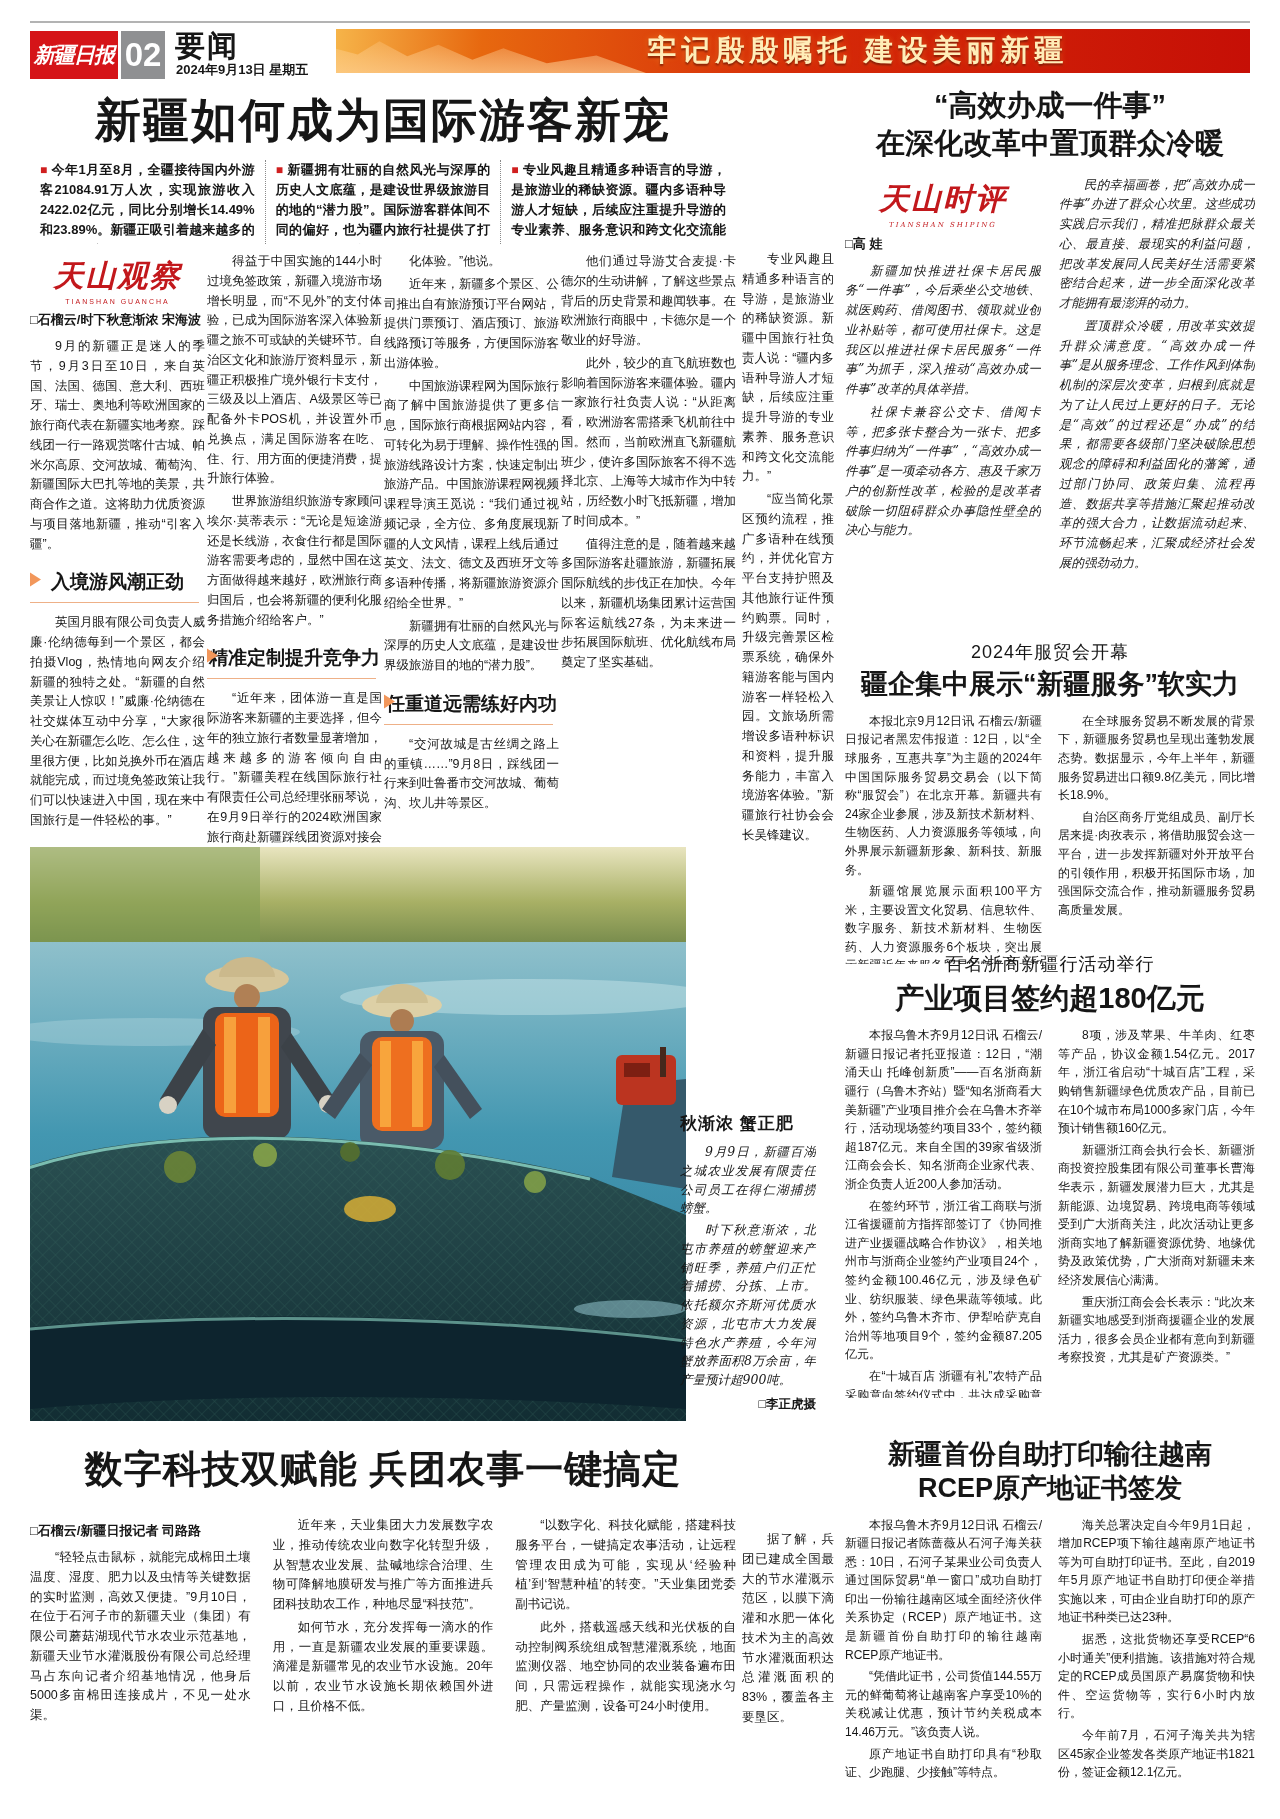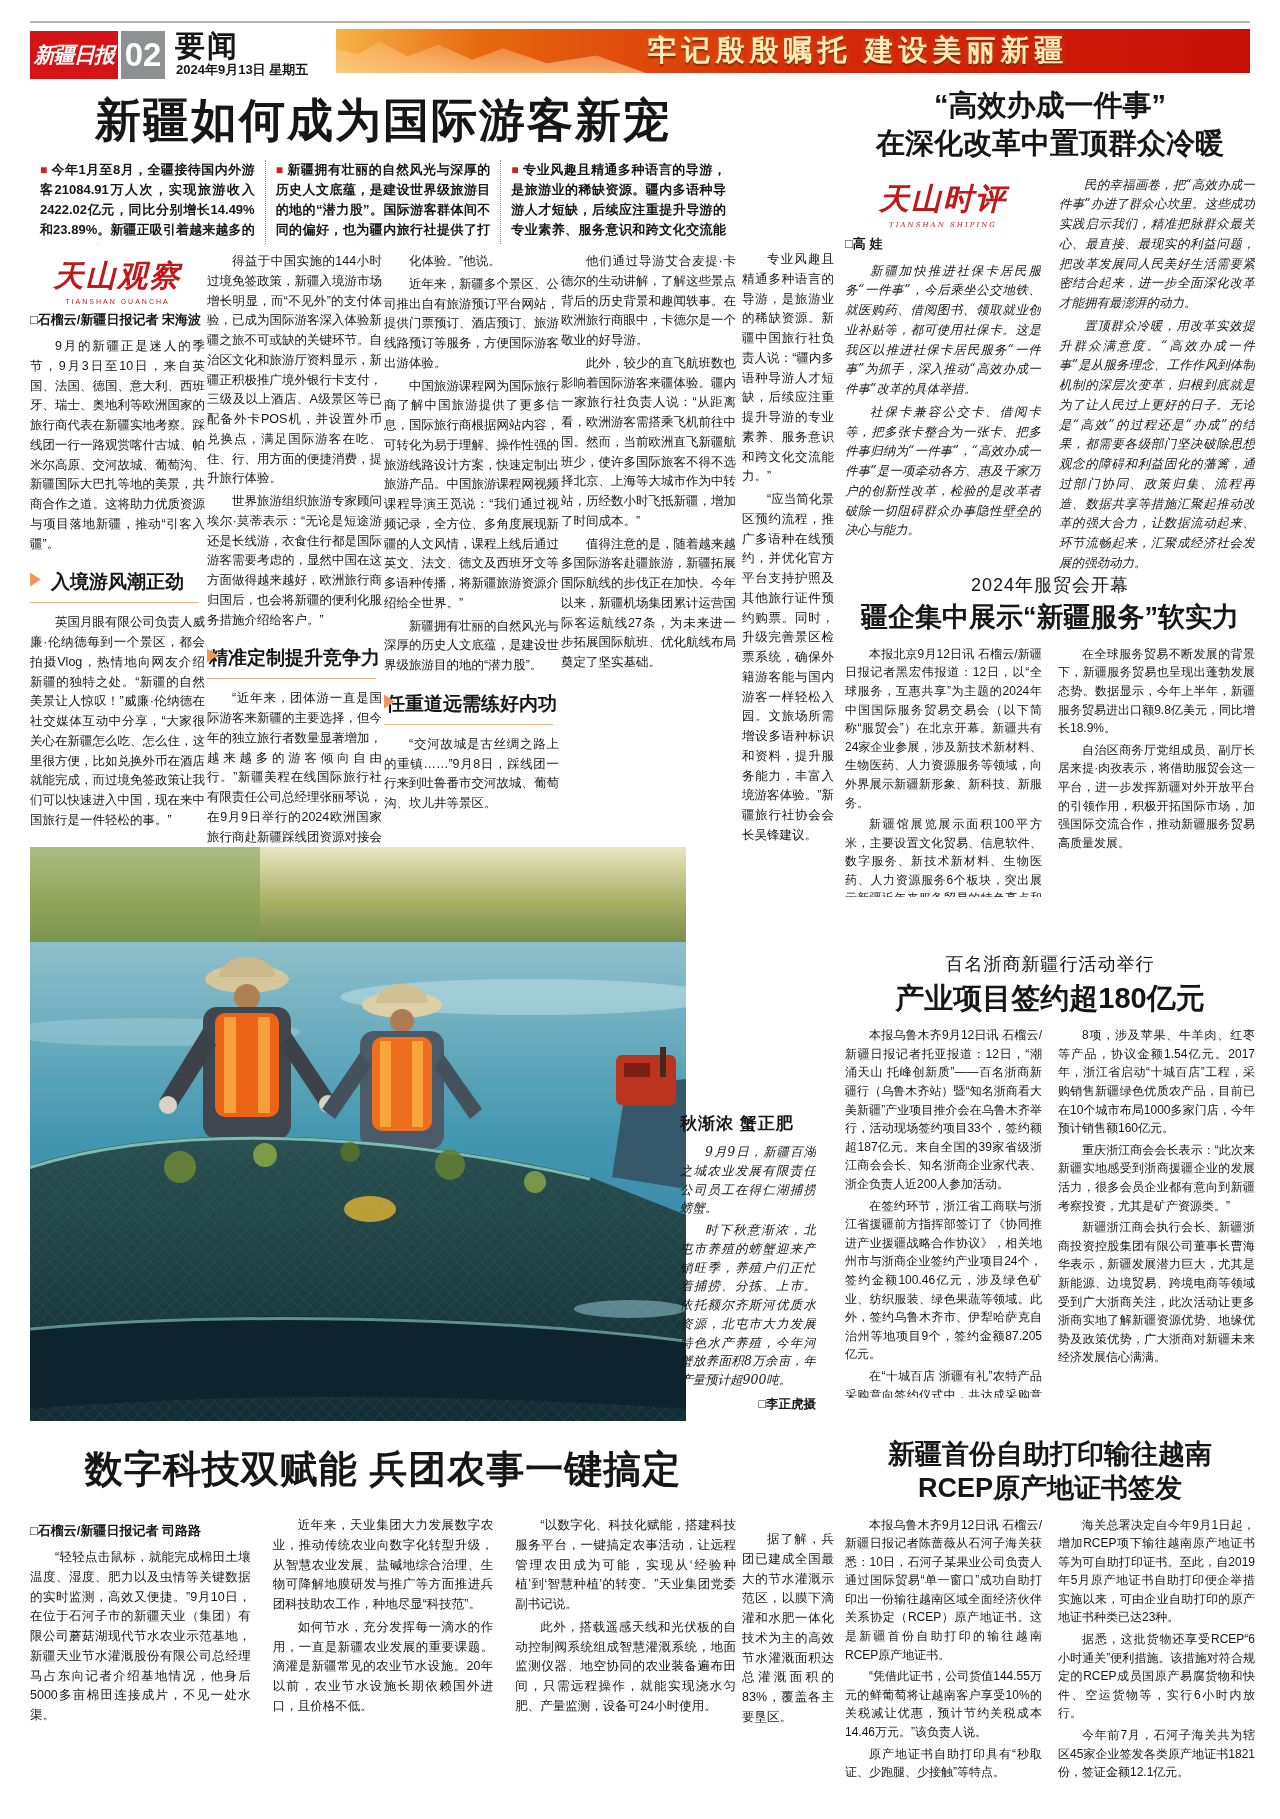--- a/index.html
+++ b/index.html
@@ -48,21 +48,21 @@
   
   .shiping{position:absolute;left:845px;top:86px;width:410px;height:514px;overflow:hidden;}
   .sp-title{text-align:center;font-size:29px;font-weight:900;line-height:1.32;margin:0;}
   .sp-body{display:flex;gap:18px;margin-top:12px;height:408px;}
   .sp-body .col{flex:1;}
   
   .kicker{text-align:center;font-size:18px;font-weight:400;letter-spacing:1px;margin:0 0 4px;}
   .art-title{text-align:center;font-size:27px;font-weight:900;letter-spacing:0;margin:0 0 10px;line-height:1.25;}
   .two-col{display:flex;gap:16px;}
   .two-col .col{flex:1;}
-  .fumao{position:absolute;left:845px;top:573px;width:410px;height:340px;overflow:hidden;}
+  .fumao{position:absolute;left:845px;top:640px;width:410px;height:340px;overflow:hidden;}
   .fumao .two-col .col{height:252px;}
   .zheshang{position:absolute;left:845px;top:952px;width:410px;height:470px;overflow:hidden;}
   .zheshang .art-title{font-size:29px;}
   .zheshang .two-col .col{height:372px;}
   .rcep{position:absolute;left:845px;top:1438px;width:410px;height:375px;overflow:hidden;}
   .rcep .two-col .col{height:276px;}
   .fumao .para,.zheshang .para,.rcep .para{font-size:12px;line-height:1.55;}
   
   .photo{position:absolute;left:30px;top:847px;width:656px;height:574px;margin:0;background:#2f7a96;}
   .photo svg{display:block;width:100%;height:100%;}
@@ -100,21 +100,21 @@
     <div class="bullet">新疆拥有壮丽的自然风光与深厚的历史人文底蕴，是建设世界级旅游目的地的“潜力股”。国际游客群体间不同的偏好，也为疆内旅行社提供了打造差异化旅游产品的契机</div>
     <div class="bullet">专业风趣且精通多种语言的导游，是旅游业的稀缺资源。疆内多语种导游人才短缺，后续应注重提升导游的专业素养、服务意识和跨文化交流能力</div>
   </div>
 
   <div class="gbody">
     <div class="col">
       <div class="logo-wrap">
         <div class="logo-cn">天山观察</div>
         <div class="logo-en">TIANSHAN GUANCHA</div>
       </div>
-      <div class="byline">□石榴云/新疆日报记者 宋海波</div>
+      <div class="byline">□石榴云/时下秋意渐浓 宋海波</div>
       <div>
           <p class="para">9月的新疆正是迷人的季节，9月3日至10日，来自英国、法国、德国、意大利、西班牙、瑞士、奥地利等欧洲国家的旅行商代表在新疆实地考察。踩线团一行一路观赏喀什古城、帕米尔高原、交河故城、葡萄沟、新疆国际大巴扎等地的美景，共商合作之道。这将助力优质资源与项目落地新疆，推动“引客入疆”。</p>
         </div>
       <div class="subhead">入境游风潮正劲</div>
       <div>
           <p class="para">英国月眼有限公司负责人威廉·伦纳德每到一个景区，都会拍摄Vlog，热情地向网友介绍新疆的独特之处。“新疆的自然美景让人惊叹！”威廉·伦纳德在社交媒体互动中分享，“大家很关心在新疆怎么吃、怎么住，这里很方便，比如兑换外币在酒店就能完成，而过境免签政策让我们可以快速进入中国，现在来中国旅行是一件轻松的事。”</p>
         </div>
     </div>
     <div class="col">
       <div>
@@ -205,22 +205,22 @@
       <div class="col">
         <div>
             <p class="para">本报乌鲁木齐9月12日讯 石榴云/新疆日报记者托亚报道：12日，“潮涌天山 托峰创新质”——百名浙商新疆行（乌鲁木齐站）暨“知名浙商看大美新疆”产业项目推介会在乌鲁木齐举行，活动现场签约项目33个，签约额超187亿元。来自全国的39家省级浙江商会会长、知名浙商企业家代表、浙企负责人近200人参加活动。</p>
             <p class="para">在签约环节，浙江省工商联与浙江省援疆前方指挥部签订了《协同推进产业援疆战略合作协议》，相关地州市与浙商企业签约产业项目24个，签约金额100.46亿元，涉及绿色矿业、纺织服装、绿色果蔬等领域。此外，签约乌鲁木齐市、伊犁哈萨克自治州等地项目9个，签约金额87.205亿元。</p>
             <p class="para">在“十城百店 浙疆有礼”农特产品采购意向签约仪式中，共达成采购意向</p>
           </div>
       </div>
       <div class="col">
         <div>
             <p class="para">8项，涉及苹果、牛羊肉、红枣等产品，协议金额1.54亿元。2017年，浙江省启动“十城百店”工程，采购销售新疆绿色优质农产品，目前已在10个城市布局1000多家门店，今年预计销售额160亿元。</p>
+            <p class="para">新疆浙江商会执行会长、新疆浙商投资控股集团有限公司董事长曹海华表示，新疆发展潜力巨大，尤其是新能源、边境贸易、跨境电商等领域受到广大浙商关注，此次活动让更多浙商实地了解新疆资源优势、地缘优势及政策优势，广大浙商对新疆未来经济发展信心满满。</p>
             <p class="para">重庆浙江商会会长表示：“此次来新疆实地感受到浙商援疆企业的发展活力，很多会员企业都有意向到新疆考察投资，尤其是矿产资源类。”</p>
-            <p class="para">新疆浙江商会执行会长、新疆浙商投资控股集团有限公司董事长曹海华表示，新疆发展潜力巨大，尤其是新能源、边境贸易、跨境电商等领域受到广大浙商关注，此次活动让更多浙商实地了解新疆资源优势、地缘优势及政策优势，广大浙商对新疆未来经济发展信心满满。</p>
           </div>
       </div>
     </div>
   </section>
 
   <figure class="photo">
     <svg viewBox="0 0 656 574" preserveAspectRatio="none">
       <defs>
         <linearGradient id="sky" x1="0" y1="0" x2="0" y2="1">
           <stop offset="0" stop-color="#e9e5c0"></stop>

